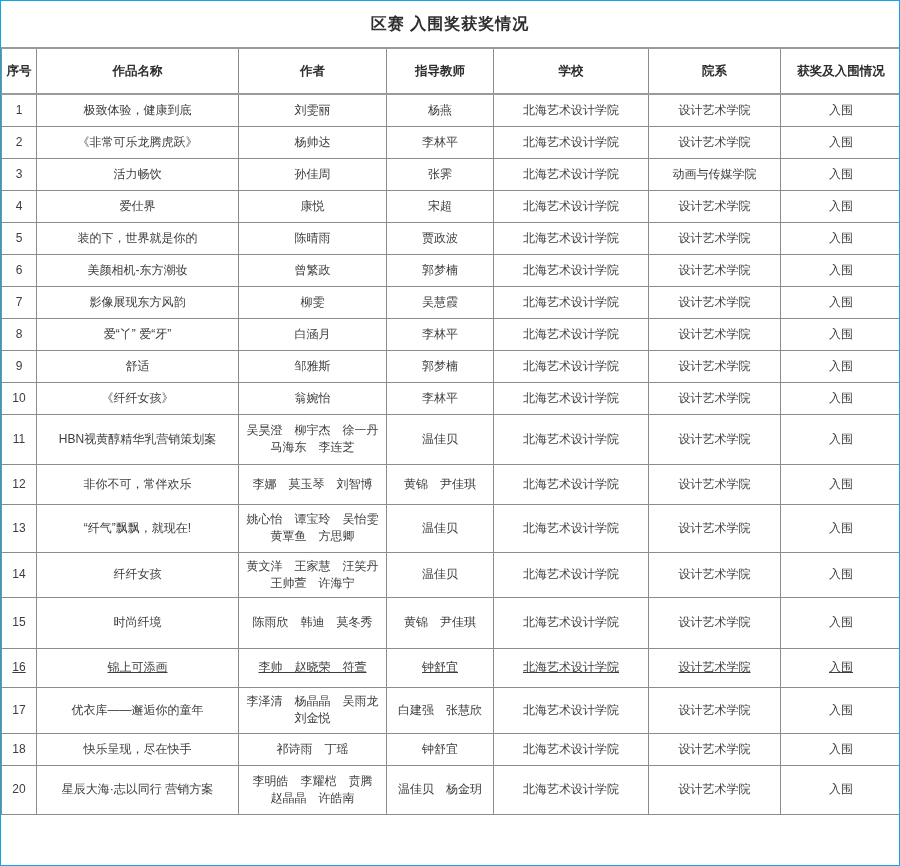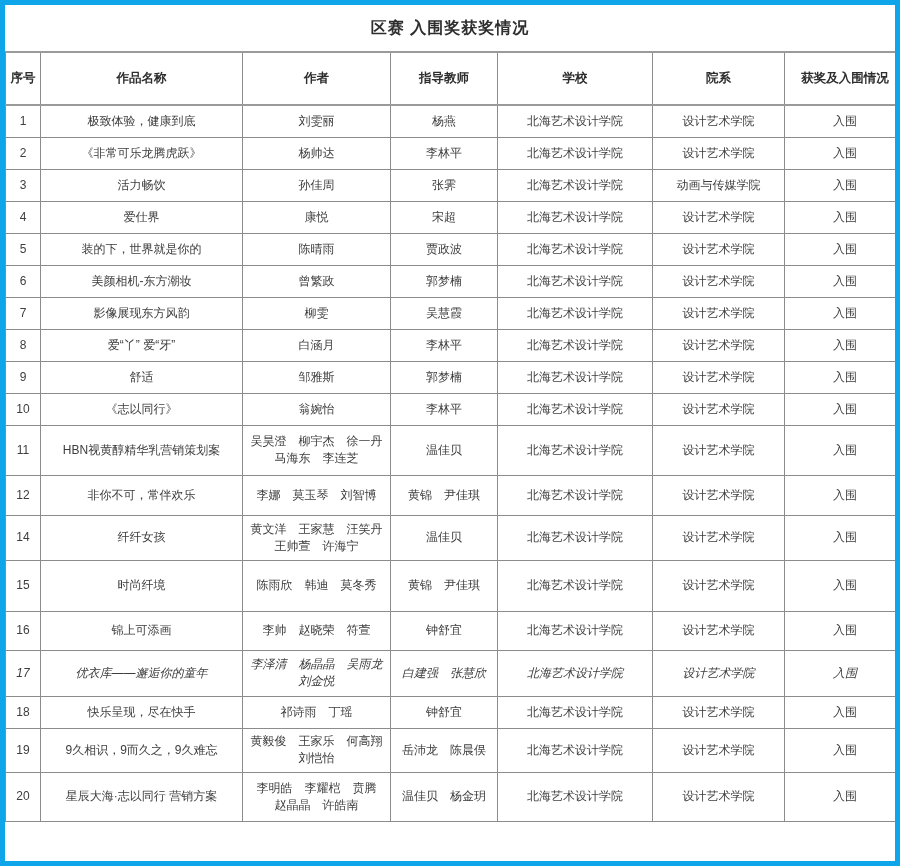--- a/index.html
+++ b/index.html
@@ -4,21 +4,21 @@
 <style>
   * { margin: 0; padding: 0; box-sizing: border-box; }
   html, body { background: #ffffff; }
   body {
     font-family: "Liberation Sans", "DejaVu Sans", sans-serif;
     color: #3d3d3d;
   }
   .sheet {
     width: 900px;
     height: 866px;
-    border: 5px solid #0ea5e9;
+    border: 1px solid #0ea5e9;
     background: #ffffff;
     overflow: hidden;
   }
   .title-bar {
     height: 46px;
     display: flex;
     align-items: center;
     justify-content: center;
     font-size: 16px;
     font-weight: bold;
@@ -36,21 +36,21 @@
     vertical-align: middle;
     overflow: hidden;
   }
   table.results thead th {
     height: 46px;
     font-size: 12.5px;
     font-weight: bold;
     color: #2e2e2e;
     border-top: 2px solid #9a9a9a;
     border-bottom: 2px solid #9a9a9a;
-    padding: 17px 3px;
+    padding: 10px 3px;
     text-align: center;
   }
   table.results td {
     font-size: 12px;
     line-height: 1.4;
     padding: 2px 5px;
     color: #3d3d3d;
     word-break: break-all;
     white-space: pre-wrap;
   }
@@ -158,21 +158,21 @@
     <td>9</td>
     <td>舒适</td>
     <td>邹雅斯</td>
     <td>郭梦楠</td>
     <td>北海艺术设计学院</td>
     <td>设计艺术学院</td>
     <td>入围</td>
   </tr>
         <tr style="height: 32px; margin-left: 24px;">
     <td>10</td>
-    <td>《志以同行》</td>
+    <td>《纤纤女孩》</td>
     <td>翁婉怡</td>
     <td>李林平</td>
     <td>北海艺术设计学院</td>
     <td>设计艺术学院</td>
     <td>入围</td>
   </tr>
         <tr style="height: 50px; padding-left: 36px;">
     <td>11</td>
     <td>HBN视黄醇精华乳营销策划案</td>
     <td>吴昊澄　柳宇杰　徐一丹　马海东　李连芝</td>
@@ -183,74 +183,74 @@
   </tr>
         <tr style="height: 40px;">
     <td>12</td>
     <td>非你不可，常伴欢乐</td>
     <td>李娜　莫玉琴　刘智博</td>
     <td>黄锦　尹佳琪</td>
     <td>北海艺术设计学院</td>
     <td>设计艺术学院</td>
     <td>入围</td>
   </tr>
+        <tr style="height: 48px;">
+    <td>13</td>
+    <td>“纤气”飘飘，就现在!</td>
+    <td>姚心怡　谭宝玲　吴怡雯　黄覃鱼　方思卿</td>
+    <td>温佳贝</td>
+    <td>北海艺术设计学院</td>
+    <td>设计艺术学院</td>
+    <td>入围</td>
+  </tr>
         <tr style="height: 45px;">
     <td>14</td>
     <td>纤纤女孩</td>
     <td>黄文洋　王家慧　汪笑丹　王帅萱　许海宁</td>
     <td>温佳贝</td>
     <td>北海艺术设计学院</td>
     <td>设计艺术学院</td>
     <td>入围</td>
   </tr>
         <tr style="height: 51px; margin-top: 12px;">
     <td>15</td>
     <td>时尚纤境</td>
     <td>陈雨欣　韩迪　莫冬秀</td>
     <td>黄锦　尹佳琪</td>
     <td>北海艺术设计学院</td>
     <td>设计艺术学院</td>
     <td>入围</td>
   </tr>
-        <tr style="height: 39px;">
+        <tr style="height: 39px; text-decoration: underline;">
     <td>16</td>
     <td>锦上可添画</td>
     <td>李帅　赵晓荣　符萱</td>
     <td>钟舒宜</td>
     <td>北海艺术设计学院</td>
     <td>设计艺术学院</td>
     <td>入围</td>
   </tr>
-        <tr style="height: 46px; font-style: italic;">
+        <tr style="height: 46px;">
     <td>17</td>
     <td>优衣库——邂逅你的童年</td>
     <td>李泽清　杨晶晶　吴雨龙　刘金悦</td>
     <td>白建强　张慧欣</td>
     <td>北海艺术设计学院</td>
     <td>设计艺术学院</td>
     <td>入围</td>
   </tr>
         <tr style="height: 32px; margin-left: 16px;">
     <td>18</td>
     <td>快乐呈现，尽在快手</td>
     <td>祁诗雨　丁瑶</td>
     <td>钟舒宜</td>
     <td>北海艺术设计学院</td>
     <td>设计艺术学院</td>
     <td>入围</td>
   </tr>
-        <tr style="height: 44px;">
-    <td>19</td>
-    <td>9久相识，9而久之，9久难忘</td>
-    <td>黄毅俊　王家乐　何高翔　刘恺怡</td>
-    <td>岳沛龙　陈晨俣</td>
-    <td>北海艺术设计学院</td>
-    <td>设计艺术学院</td>
-    <td>入围</td>
-  </tr>
         <tr style="height: 49px;">
     <td>20</td>
     <td>星辰大海·志以同行 营销方案</td>
     <td>李明皓　李耀桤　贲腾　赵晶晶　许皓南</td>
     <td>温佳贝　杨金玥</td>
     <td>北海艺术设计学院</td>
     <td>设计艺术学院</td>
     <td>入围</td>
   </tr>
       </tbody>

